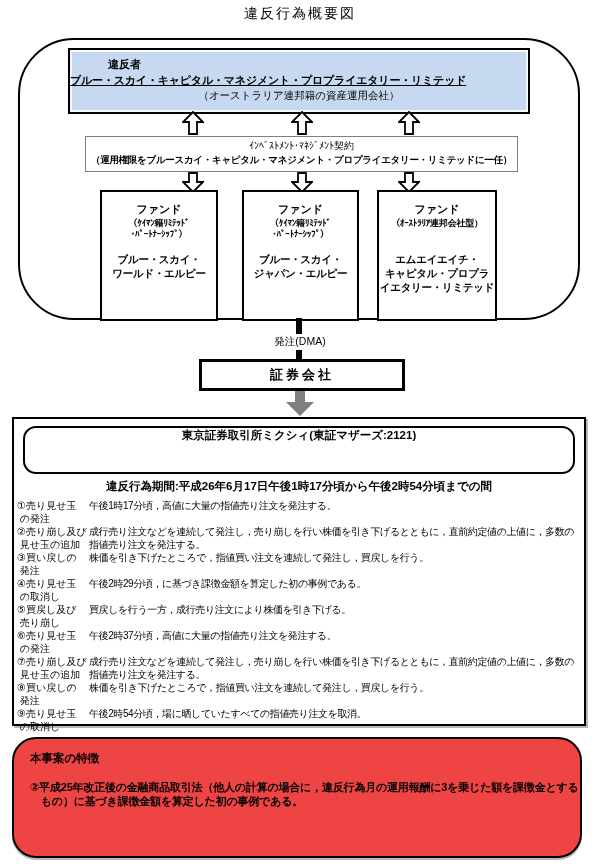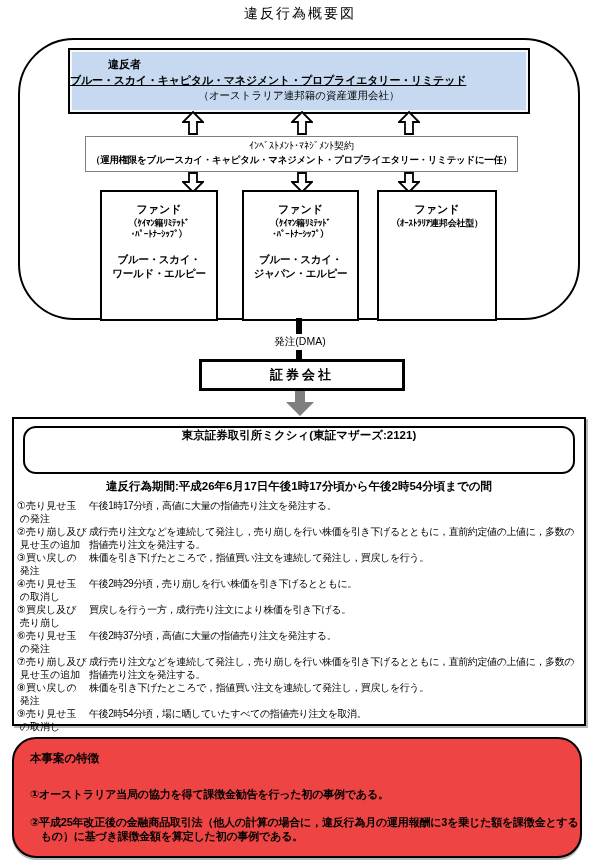--- a/index.html
+++ b/index.html
@@ -130,20 +130,23 @@
   <div class="abs fund fund2">
     <div class="fund-title">ファンド</div>
     <div class="fund-type pre">（ｹｲﾏﾝ籍ﾘﾐﾃｯﾄﾞ
 ･ﾊﾟｰﾄﾅｰｼｯﾌﾟ）</div>
     <div class="fund-name pre">ブルー・スカイ・
 ジャパン・エルピー</div>
   </div>
   <div class="abs fund fund3">
     <div class="fund-title">ファンド</div>
     <div class="fund-type pre">（ｵｰｽﾄﾗﾘｱ連邦会社型）</div>
+    <div class="fund-name pre">エムエイエイチ・
+キャピタル・プロプラ
+イエタリー・リミテッド</div>
   </div>
 </div>
 
 <div class="abs order-line"></div>
 <div class="abs order-label">発注(DMA)</div>
 
 <div class="abs broker">証券会社</div>
 
 <div class="abs gray-arrow"><svg width="30" height="26" viewBox="0 0 30 26">
       <path d="M10 0 L20 0 L20 11 L29 11 L15 25 L1 11 L10 11 Z" fill="#7f7f7f"></path>
@@ -168,21 +171,21 @@
       <div class="vio-desc">成行売り注文などを連続して発注し，売り崩しを行い株価を引き下げるとともに，直前約定値の上値に，多数の指値売り注文を発注する。</div>
     </div>
     <div class="vio-row">
       <div class="vio-term">③買い戻しの
  発注</div>
       <div class="vio-desc">株価を引き下げたところで，指値買い注文を連続して発注し，買戻しを行う。</div>
     </div>
     <div class="vio-row">
       <div class="vio-term">④売り見せ玉
  の取消し</div>
-      <div class="vio-desc">午後2時29分頃，売り崩しを行い株価を引き下げるとともに。</div>
+      <div class="vio-desc">午後2時29分頃，に基づき課徴金額を算定した初の事例である。</div>
     </div>
     <div class="vio-row">
       <div class="vio-term">⑤買戻し及び
  売り崩し</div>
       <div class="vio-desc">買戻しを行う一方，成行売り注文により株価を引き下げる。</div>
     </div>
     <div class="vio-row">
       <div class="vio-term">⑥売り見せ玉
  の発注</div>
       <div class="vio-desc">午後2時37分頃，高値に大量の指値売り注文を発注する。</div>
@@ -200,16 +203,15 @@
     <div class="vio-row">
       <div class="vio-term">⑨売り見せ玉
  の取消し</div>
       <div class="vio-desc">午後2時54分頃，場に晒していたすべての指値売り注文を取消。</div>
     </div>
   </div>
 </div>
 
 <div class="abs features">
   <div class="features-title">本事案の特徴</div>
-  <div class="feature-item fi1">①オーストラリア当局の協力を得て課徴金勧告を行った初の事例である。</div>
   <div class="feature-item fi2">②平成25年改正後の金融商品取引法（他人の計算の場合に，違反行為月の運用報酬に3を乗じた額を課徴金とする
 　もの）に基づき課徴金額を算定した初の事例である。</div>
 </div>
 
 </body></html>

